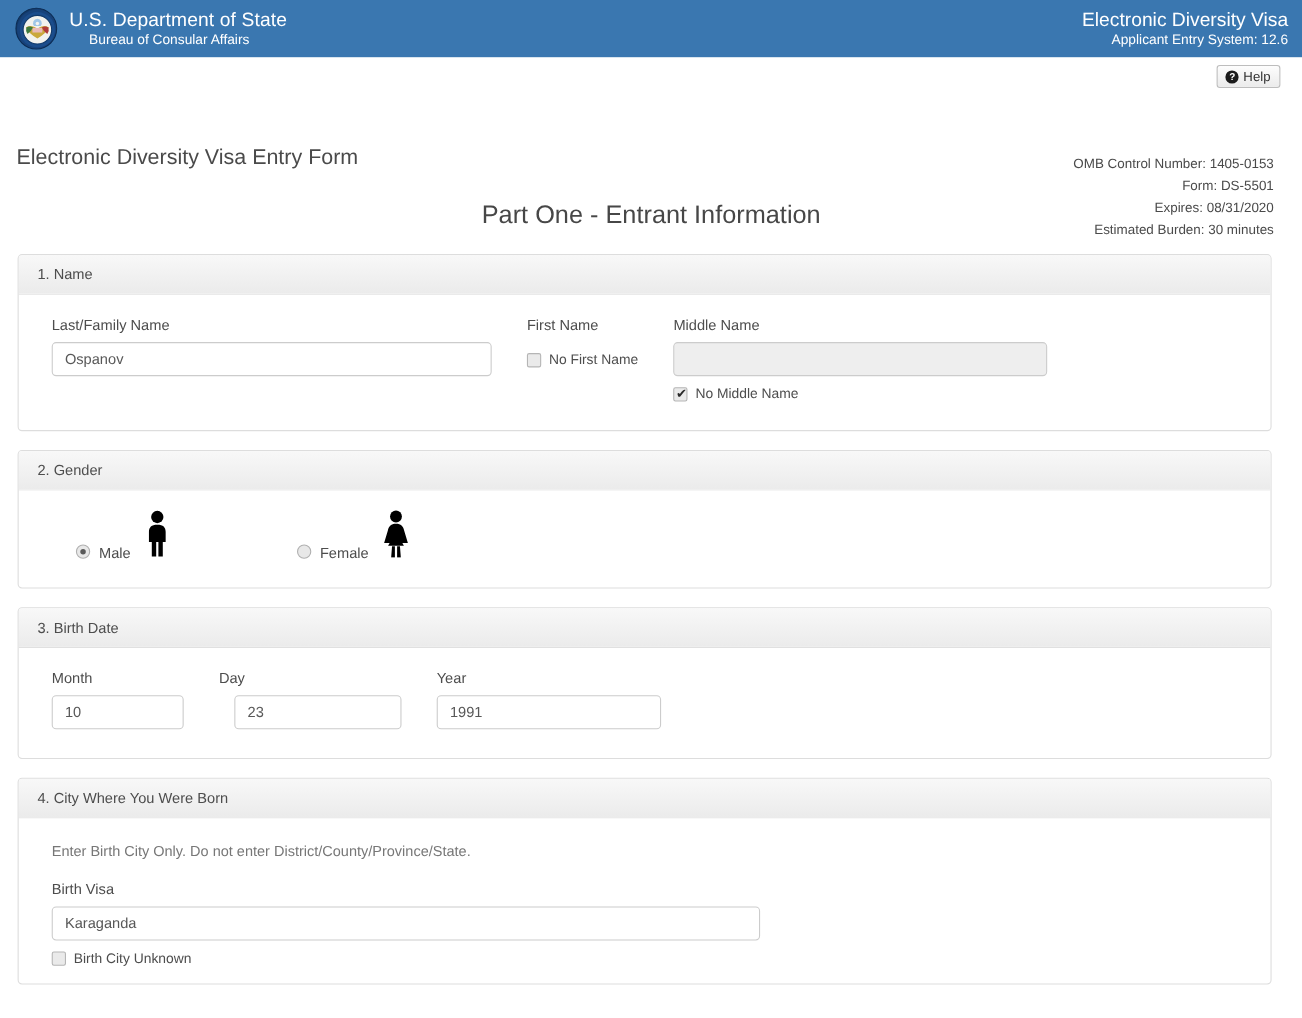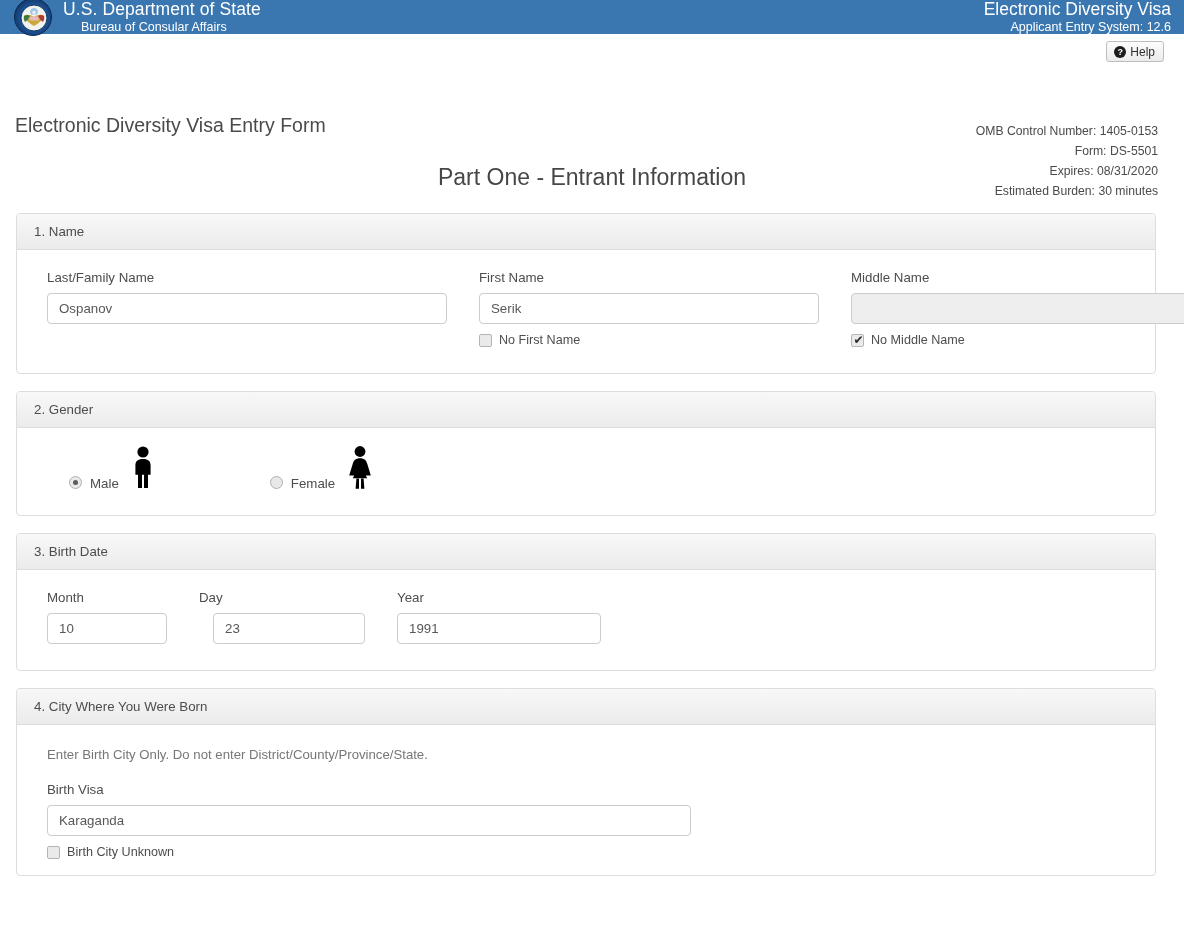--- a/index.html
+++ b/index.html
@@ -10,21 +10,21 @@
     width: 1184px;
     height: 925px;
     overflow: hidden;
     background: #ffffff;
     font-family: "Liberation Sans", sans-serif;
     color: #333333;
   }
 
   
   .banner {
-    height: 34px;
+    height: 52px;
     background: #3a77b0;
     display: flex;
     align-items: center;
     justify-content: space-between;
     padding: 0 13px 0 14px;
     position: relative;
   }
   .banner-left {
     display: flex;
     align-items: center;
@@ -308,21 +308,20 @@
   <div class="panel-body">
     <div class="row">
 
       <div class="field">
         <label class="field-label">Last/Family Name</label>
         <input class="w-last" type="text" value="Ospanov" style="">
       </div>
 
       <div class="field">
         <label class="field-label">First Name</label>
-        <input class="w-first" type="text" value="Serik" style="">
         <div class="cb-row">
           <span class="cb"></span>
           <span class="cb-label">No First Name</span>
         </div>
       </div>
 
       <div class="field">
         <label class="field-label">Middle Name</label>
         <input class="w-mid" type="text" disabled="" value="" style="">
         <div class="cb-row">

